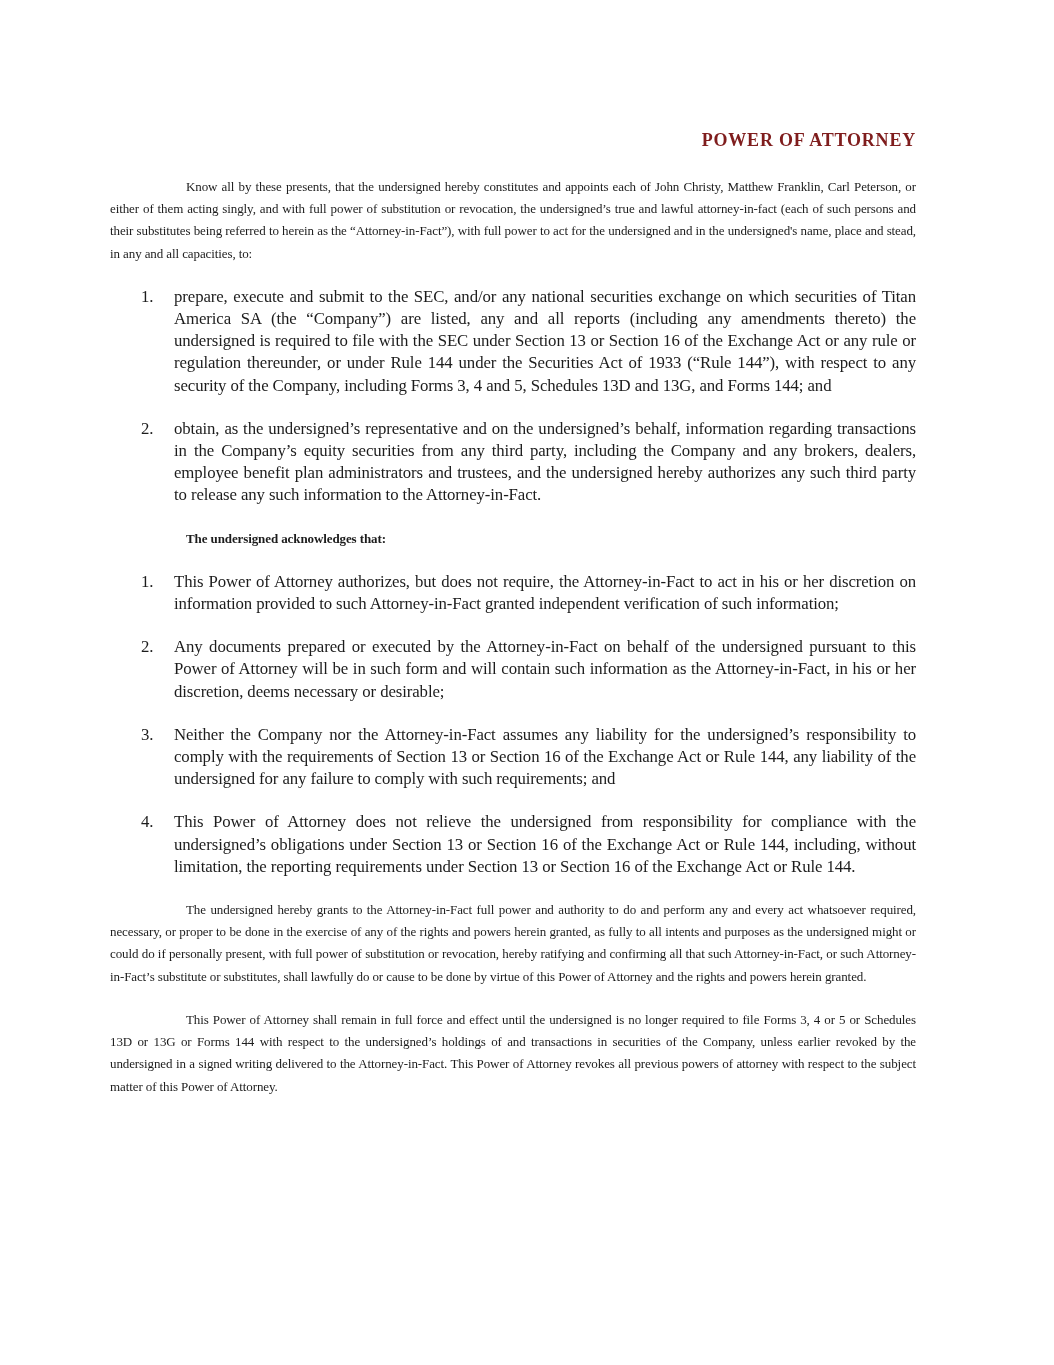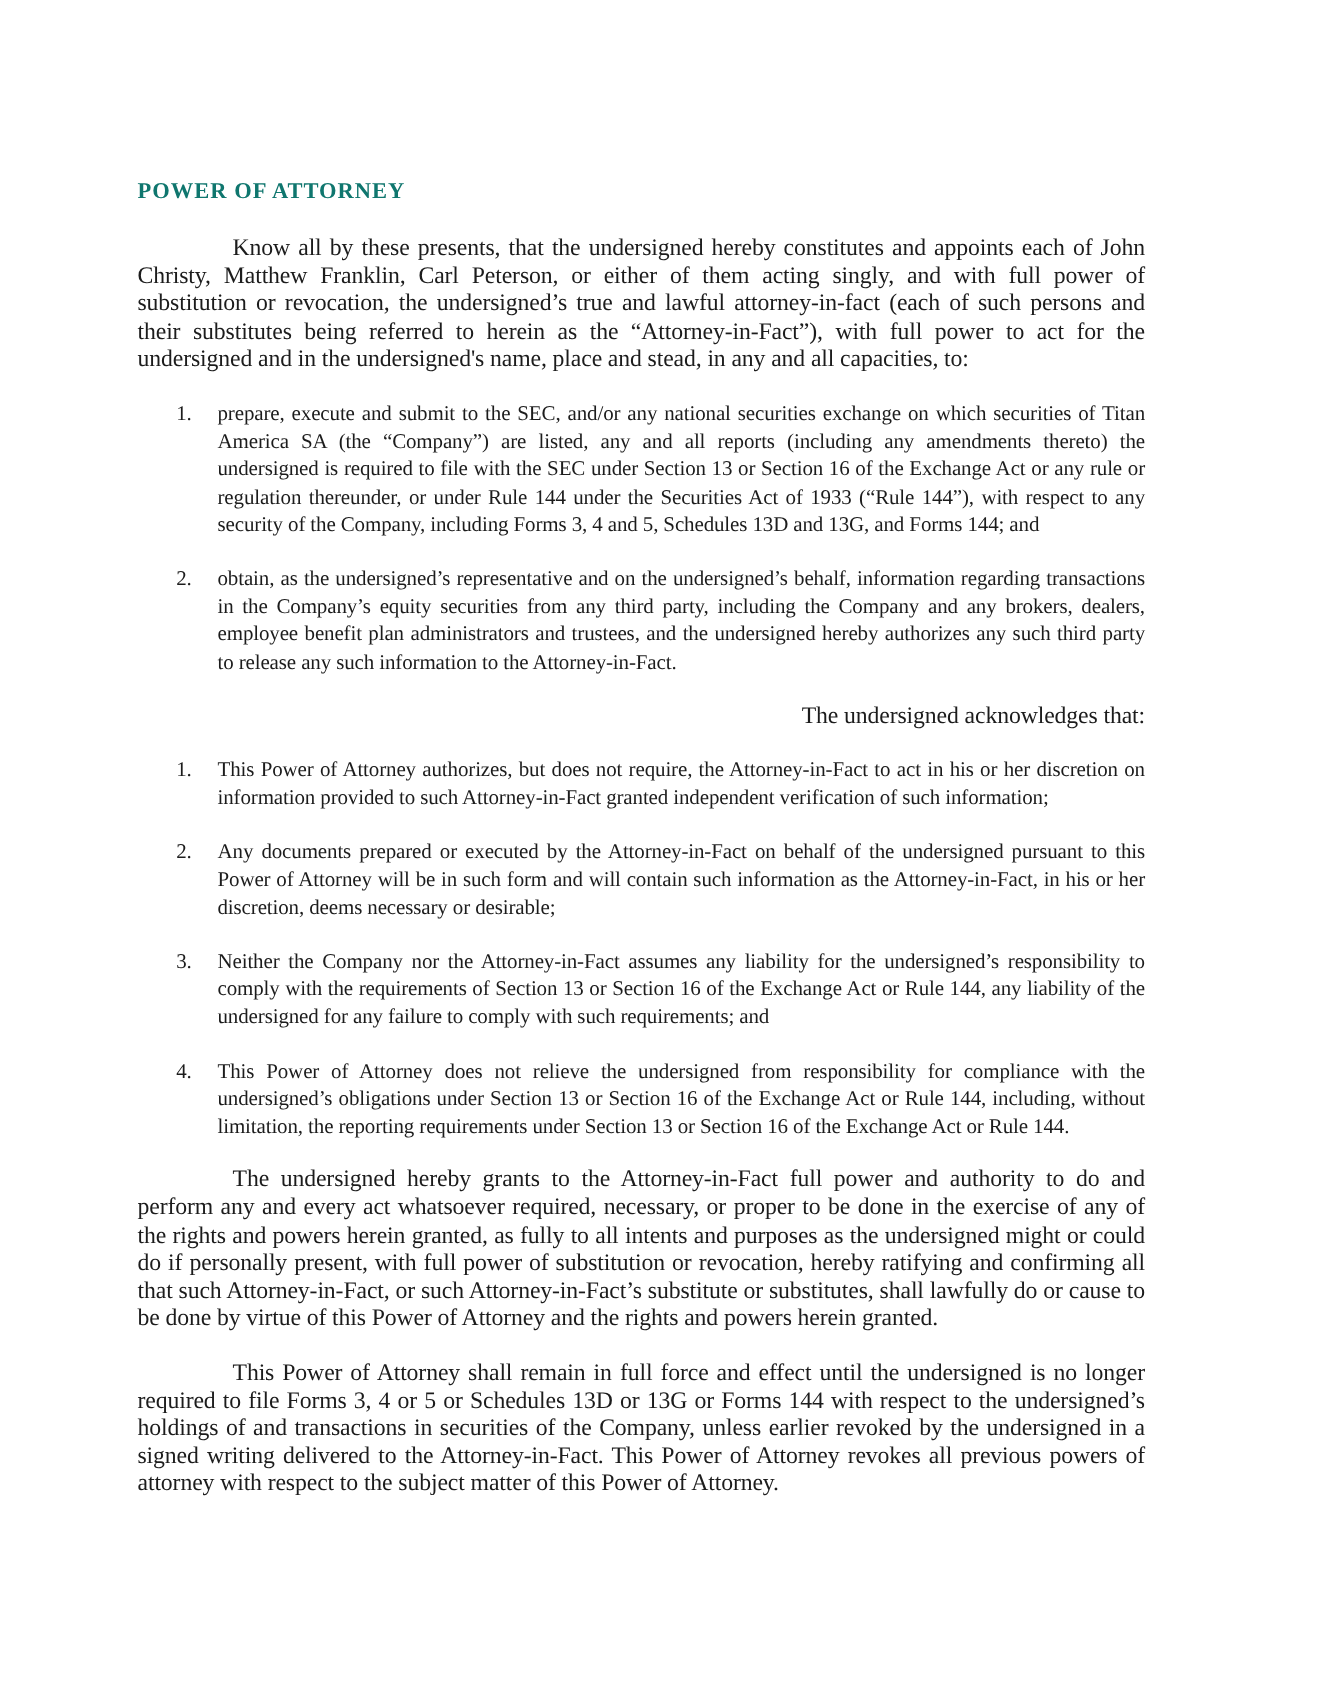--- a/index.html
+++ b/index.html
@@ -16,40 +16,41 @@
   }
   .page {
     box-sizing: border-box;
     width: 1054px;
     height: 1365px;
     padding: 130px 138px 40px 110px;
     background: #ffffff;
     overflow: hidden;
   }
   .doc-title {
-    margin: 12px 0 25px 0;
-    text-align: left;
+    margin: 0 0 25px 0;
+    text-align: right;
     font-size: 18px;
     font-weight: bold;
     letter-spacing: 0.8px;
-    color: #0f766e;
+    color: #7f1d1d;
   }
   .para {
     margin: 0 0 21px 0;
-    font-size: 19px;
+    font-size: 13px;
     line-height: 22.2px;
     text-align: justify;
     letter-spacing: -0.1px;
   }
   .para.first-indent {
     text-indent: 76px;
   }
   .para.ack-intro {
     text-indent: 76px;
-    text-align: right;
+    text-align: left;
+    font-weight: bold;
   }
   .num-list {
     margin: 0;
     padding: 0;
     list-style: none;
   }
   .num-item {
     display: flex;
     padding-left: 31px;
     margin: 0 0 21px 0;

